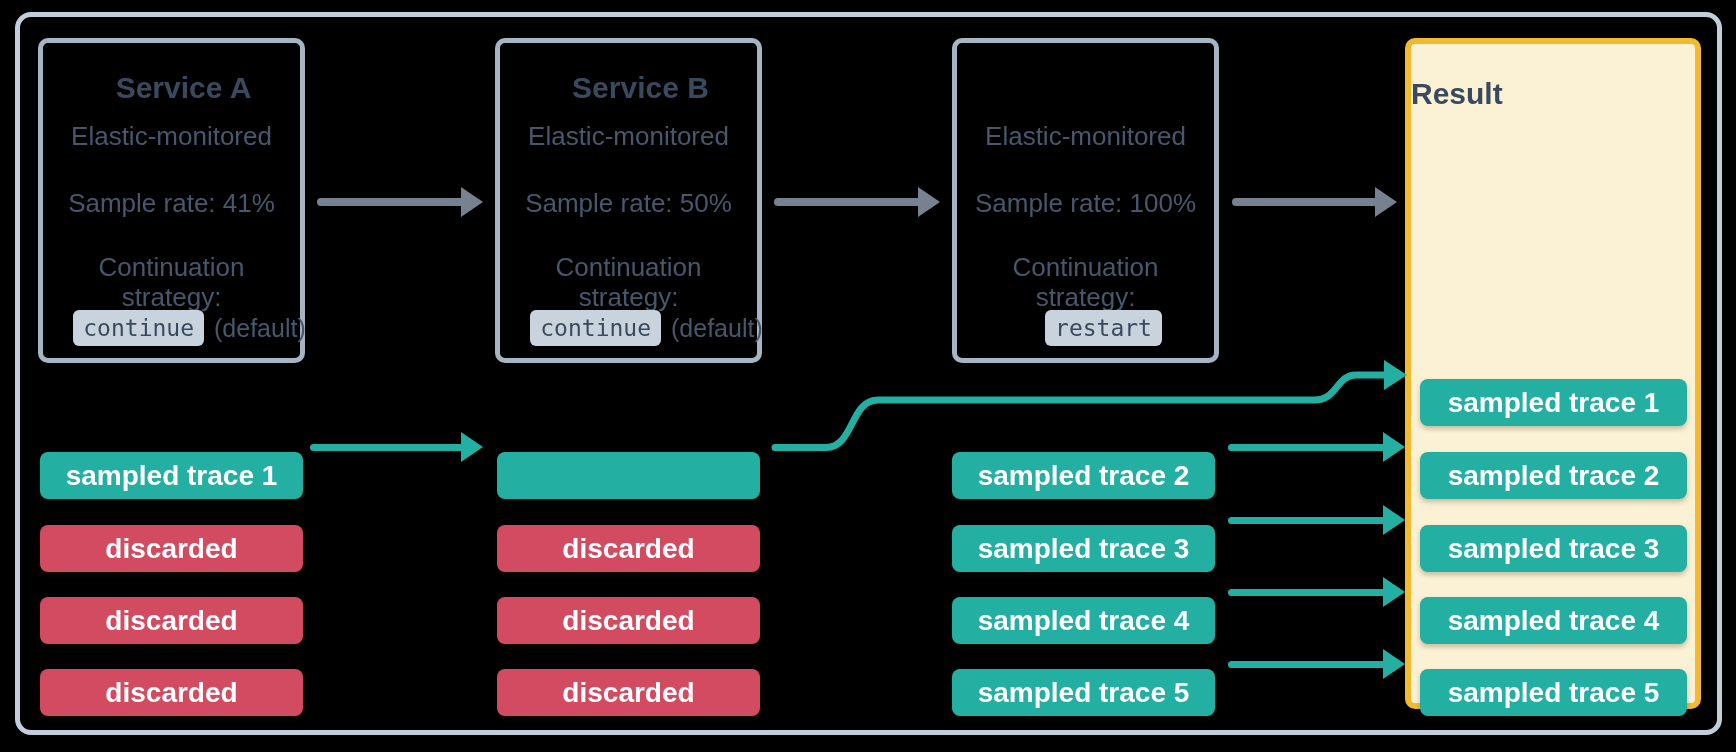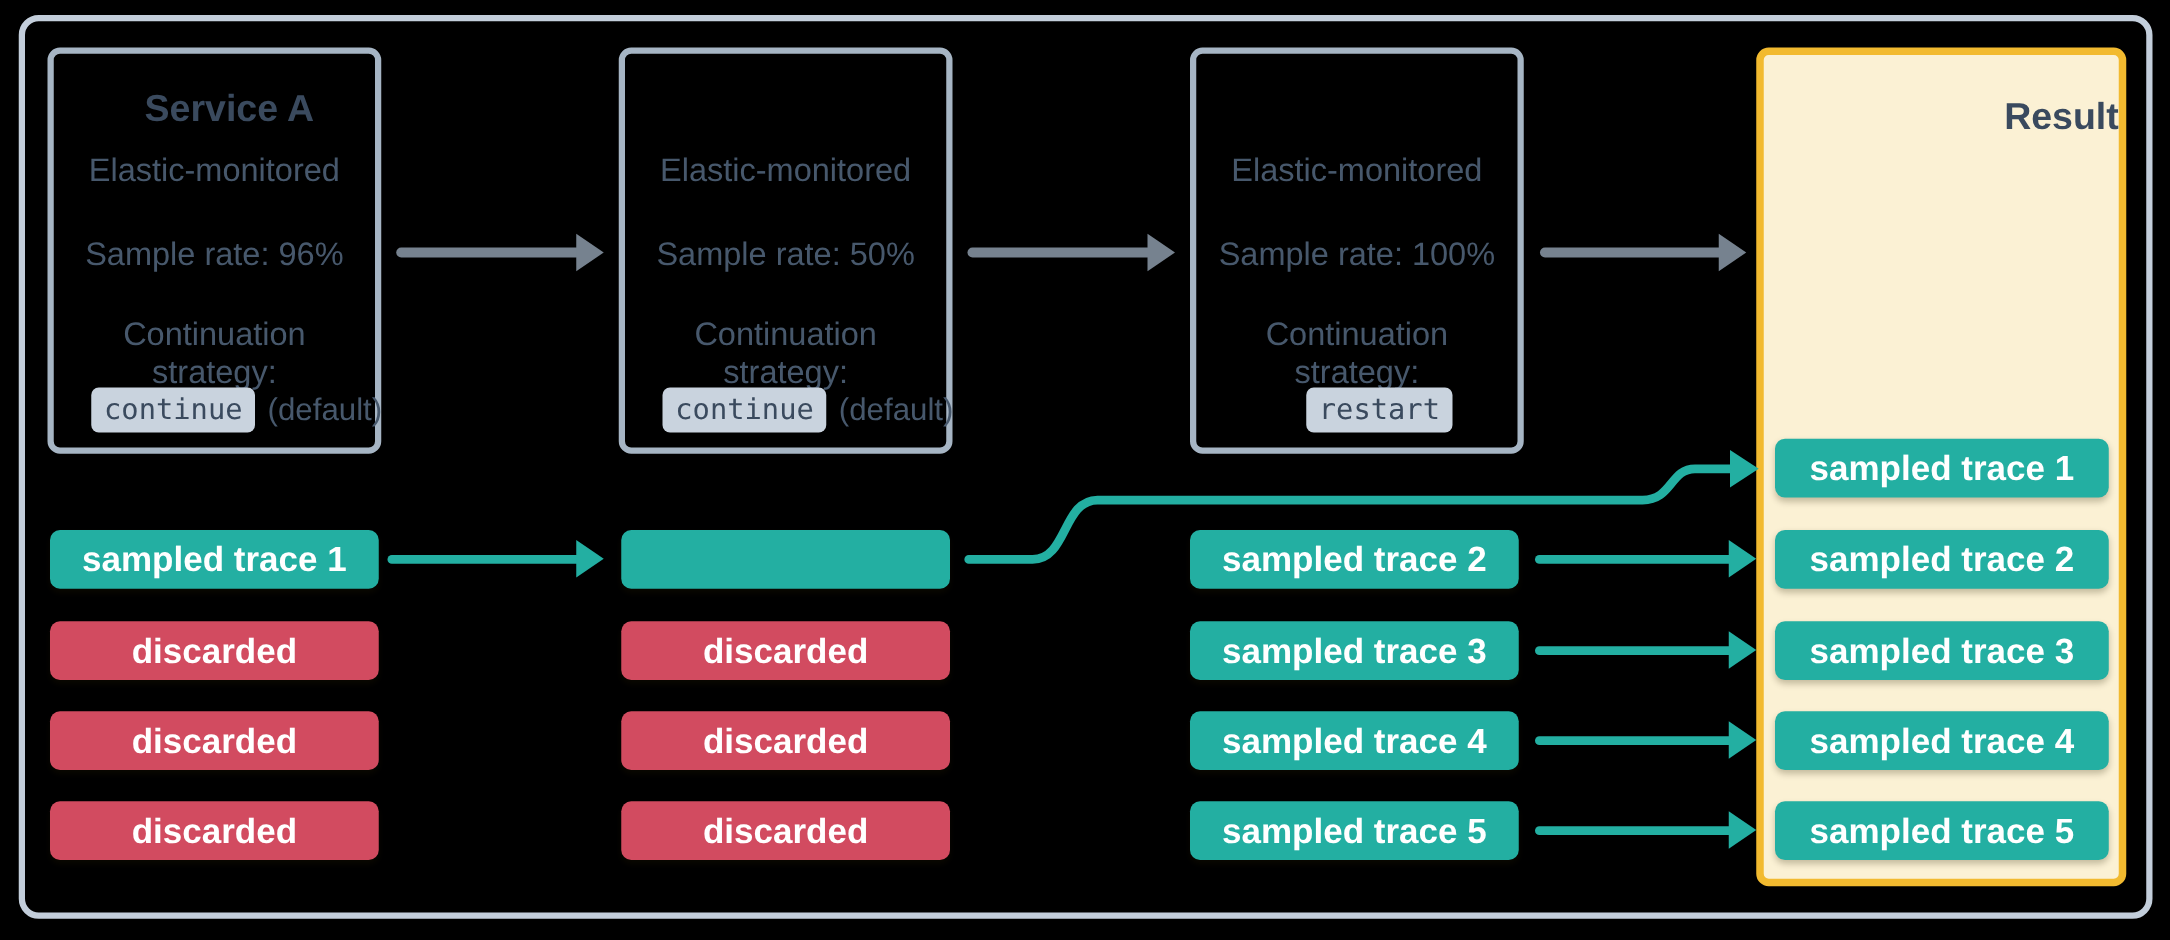--- a/index.html
+++ b/index.html
@@ -24,27 +24,28 @@
   .badge{
     background:#C9D3DE;color:#3A4A5E;font-family:"DejaVu Sans Mono",monospace;
     font-size:23px;line-height:30px;padding:3px 10px;border-radius:6px;white-space:nowrap;margin-left:36px;
   }
   .badge-note{font-size:25px;color:#47586C;white-space:nowrap;}
   .result-box{
     position:absolute;left:1405px;top:38px;width:296px;height:671px;box-sizing:border-box;
     border:6px solid #F2BA2F;border-radius:10px;background:#FBF1D4;
     box-shadow:2px 3px 6px rgba(0,0,0,0.35);
   }
-  .result-title{position:absolute;left:0;right:0;top:32px;text-align:right;
+  .result-title{position:absolute;left:0;right:12px;top:32px;text-align:left;
     font-size:30px;font-weight:bold;color:#3A4A5E;line-height:36px;}
   .pill{
     position:absolute;height:47px;box-sizing:border-box;border-radius:8px;
     display:flex;align-items:center;justify-content:center;
     color:#fff;font-size:28px;font-weight:600;white-space:nowrap;
     box-shadow:0 3px 5px rgba(40,30,0,0.25);
+    margin-top:28px;
   }
   .pill.sampled{background:#23AFA2;}
   .pill.discarded{background:#D24B60;}
   .harrow{position:absolute;height:30px;}
   .harrow .shaft{position:absolute;left:0;top:11px;height:8px;border-radius:4px;}
   .harrow .head{position:absolute;right:0;top:0;width:0;height:0;
     border-top:15px solid transparent;border-bottom:15px solid transparent;border-right:0;}
   .harrow.gray .shaft{background:#76828F;right:18px;}
   .harrow.gray .head{border-left:22px solid #76828F;}
   .harrow.teal .shaft{background:#23AFA2;right:18px;top:11.5px;height:7px;}
@@ -53,30 +54,31 @@
 </style>
 </head>
 <body>
 
 <div class="canvas">
   <div class="frame"></div>
 
   <div class="svc-box" style="left:38px">
     <div class="svc-line svc-title">Service A</div>
     <div class="svc-line svc-sub">Elastic-monitored</div>
-    <div class="svc-line svc-rate">Sample rate: 96%</div>
+    <div class="svc-line svc-rate">Sample rate: 41%</div>
     <div class="svc-line svc-cont" style="white-space:pre-line">Continuation
 strategy:</div>
     <div class="badge-row">
       <span class="badge">continue</span>
       <span class="badge-note">(default)</span>
     </div>
   </div>
 
   <div class="svc-box" style="left:495px">
+    <div class="svc-line svc-title">Service B</div>
     <div class="svc-line svc-sub">Elastic-monitored</div>
     <div class="svc-line svc-rate">Sample rate: 50%</div>
     <div class="svc-line svc-cont" style="white-space:pre-line">Continuation
 strategy:</div>
     <div class="badge-row">
       <span class="badge">continue</span>
       <span class="badge-note">(default)</span>
     </div>
   </div>
 

